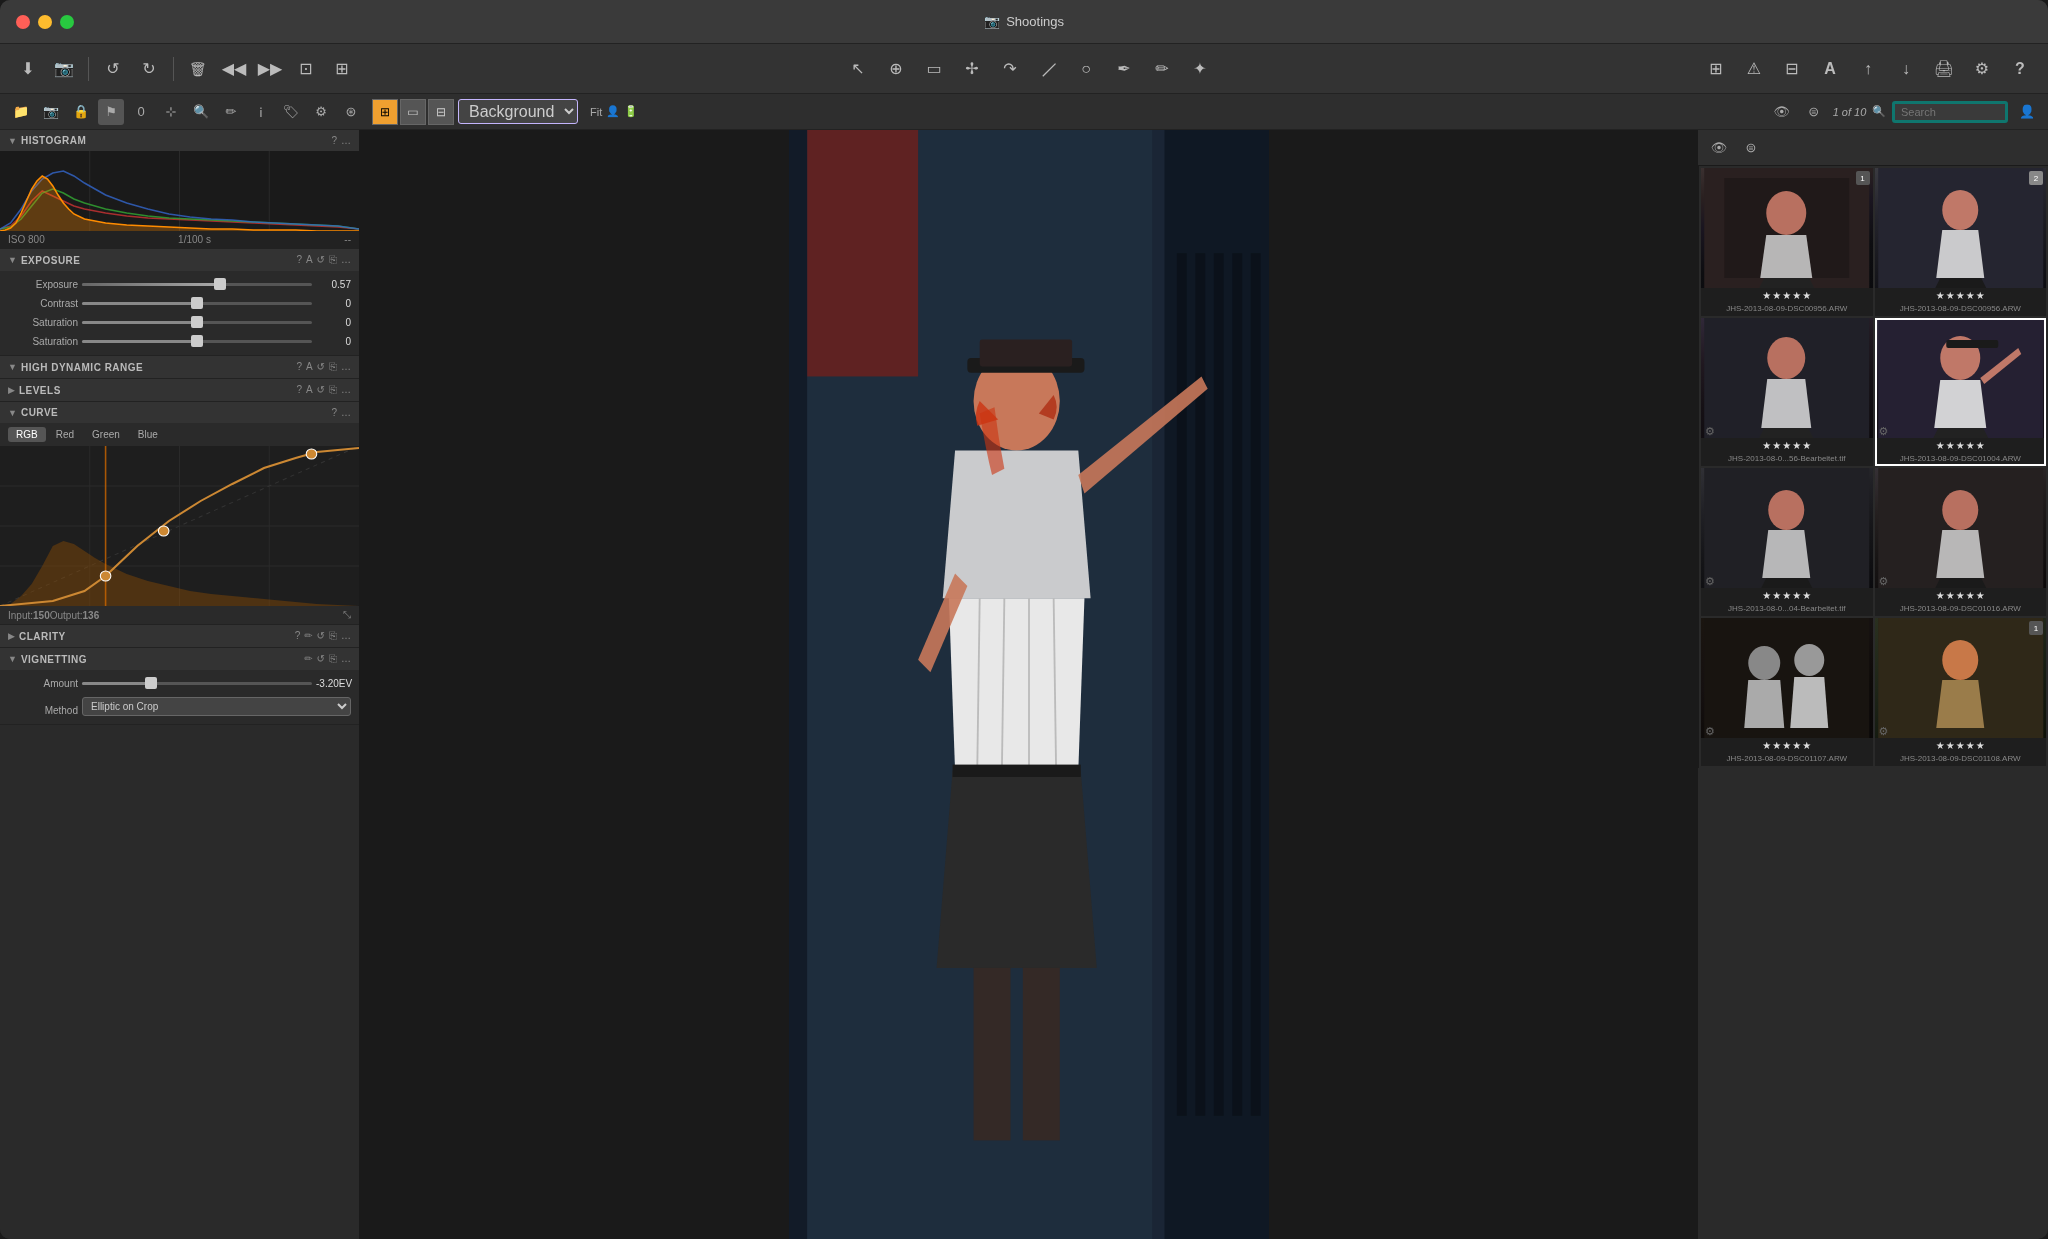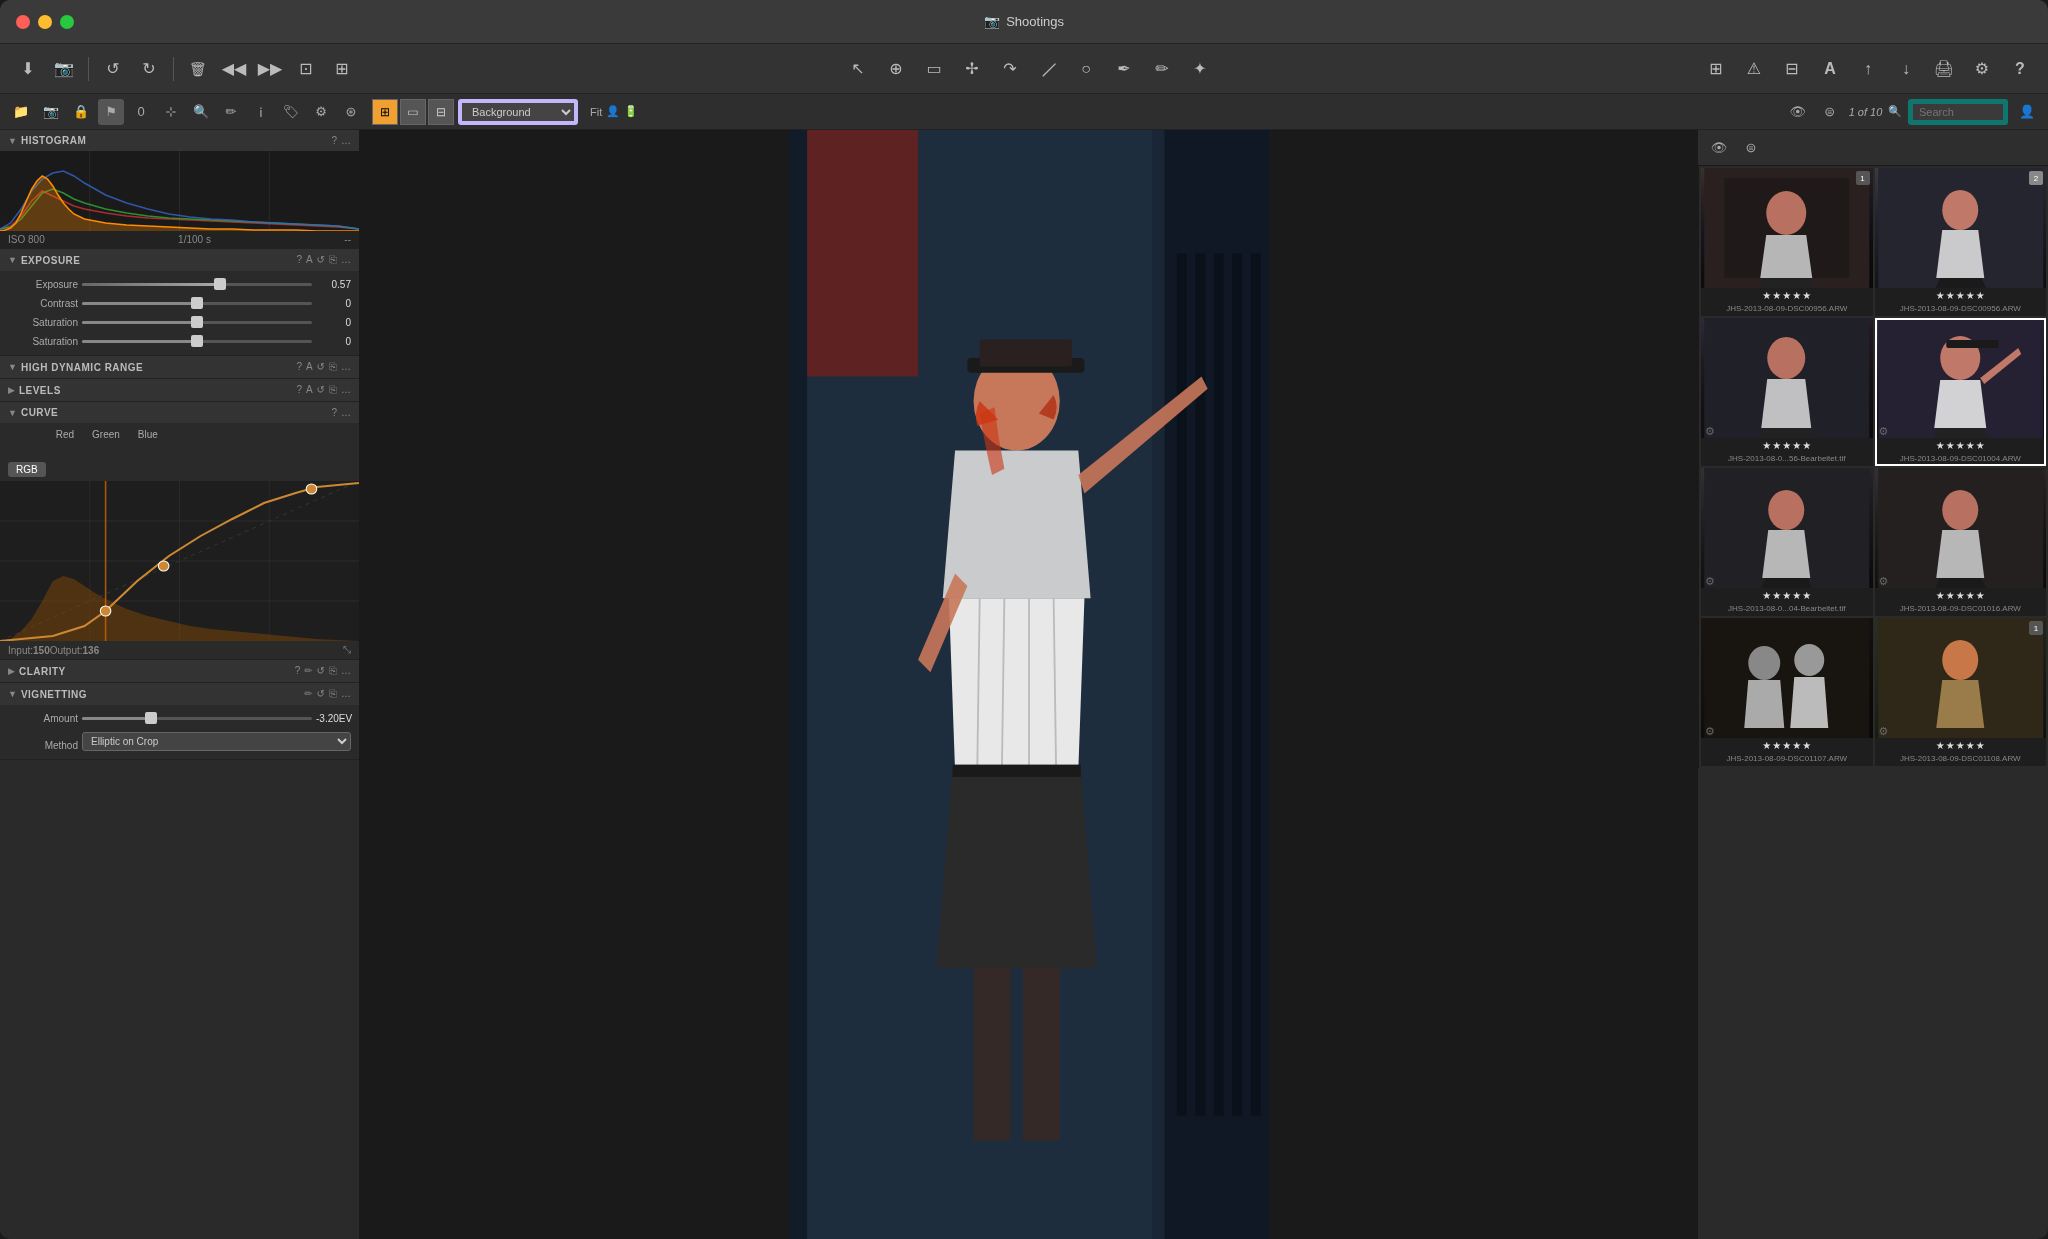--- a/index.html
+++ b/index.html
@@ -135,24 +135,24 @@
       color: #ccc;
       cursor: pointer;
       display: flex;
       align-items: center;
       justify-content: center;
       font-size: 12px;
     }
     .layout-btn.active { background: #f0a030; color: #000; }
     .bg-select {
       background: #444;
-      border: 4px solid #c4b5fd;
+      border: 1px solid #c4b5fd;
       color: #ccc;
       padding: 2px 6px;
-      font-size: 11px;
+      font-size: 16px;
       border-radius: 3px;
       width: 120px;
     }
     .fit-label {
       color: #aaa;
       font-size: 11px;
       margin-left: 8px;
     }
     .sec-right {
       margin-left: auto;
@@ -284,21 +284,20 @@
     .curve-tab {
       padding: 2px 8px;
       font-size: 10px;
       border-radius: 3px;
       cursor: pointer;
       color: #aaa;
     }
     .curve-tab.active {
       background: #555;
       color: #fff;
-      margin-top: 35px;
     }
     .curve-input-row {
       display: flex;
       align-items: center;
       padding: 3px 8px;
       font-size: 10px;
       color: #888;
     }
     
     .center-area {
@@ -460,26 +459,26 @@
       border-radius: 3px;
     }
     
     .page-count {
       font-size: 11px;
       color: #aaa;
       font-style: italic;
     }
     .search-box {
       background: #3a3a3a;
-      border: 5px solid #0f766e;
+      border: 3px solid #0f766e;
       color: #ccc;
       padding: 2px 6px;
       font-size: 11px;
       border-radius: 3px;
-      width: 100px;
+      width: 116px;
     }
     .right-panel-wrapper {
       display: flex;
       flex-direction: column;
       width: 350px;
       flex-shrink: 0;
     }
   </style>
 </head>
 <body>

